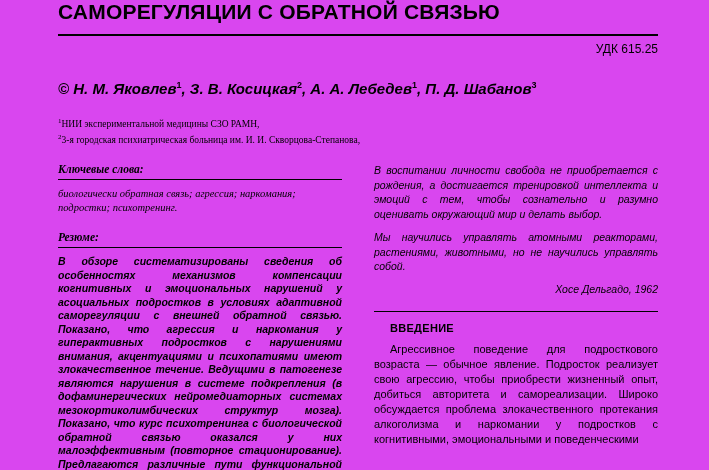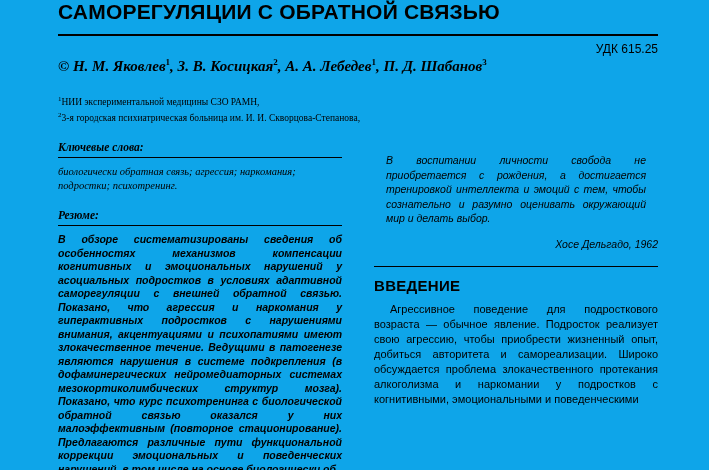--- a/index.html
+++ b/index.html
@@ -4,21 +4,21 @@
 <style>
   html, body {
     margin: 0;
     padding: 0;
     background: #ffffff;
   }
   .page {
     position: relative;
     width: 709px;
     height: 470px;
-    background: #0ea5e9;
+    background: #d946ef;
     font-family: "Liberation Sans", sans-serif;
     color: #000000;
     overflow: hidden;
   }
   .inner {
     position: absolute;
     left: 58px;
     top: 0;
     width: 600px;
   }
@@ -43,25 +43,25 @@
   }
 
   .udk {
     text-align: right;
     font-size: 12px;
     font-family: "Liberation Sans", sans-serif;
     margin-top: 6px;
   }
 
   .authors {
-    font-family: Liberation Serif, serif;
+    font-family: Liberation Sans, sans-serif;
     font-style: italic;
     font-weight: bold;
     font-size: 15px;
-    margin-top: 1px;
+    margin-top: 24px;
   }
   .authors sup { font-size: 9px; font-style: normal; font-weight: bold; }
 
   .affil {
     font-family: "Liberation Serif", serif;
     font-size: 9.5px;
     line-height: 13px;
     margin-top: 18px;
   }
   .affil sup { font-size: 7px; }
@@ -104,41 +104,41 @@
     text-align: justify;
     margin: 0;
   }
 
   .epigraph {
     font-family: "Liberation Sans", sans-serif;
     font-style: italic;
     font-size: 10.5px;
     line-height: 14.5px;
     text-align: justify;
-    margin: 12px;
+    margin: 0;
   }
   .epigraph p { margin: 0 0 9px 0; }
   .epigraph-src {
     font-family: "Liberation Sans", sans-serif;
     font-style: italic;
     font-size: 10.5px;
     text-align: right;
     margin: 6px 0 0 0;
   }
   .rule-right {
     border: 0;
     border-top: 1px solid #000;
     margin: 16px 0 10px 0;
   }
   .section-head {
     font-family: "Liberation Sans", sans-serif;
     font-weight: bold;
-    font-size: 15px;
+    font-size: 11px;
     letter-spacing: 0.3px;
-    margin: 0 0 8px 0;
+    margin: 0 0 8px 16px;
   }
   .body-text {
     font-family: "Liberation Sans", sans-serif;
     font-size: 11px;
     line-height: 15px;
     text-align: justify;
     margin: 0;
     text-indent: 16px;
   }
 </style>
@@ -168,20 +168,21 @@
         <p class="kw-text">биологически обратная связь; агрессия; наркомания; подростки; психотренинг.</p>
 
         <div class="res-head">Резюме:</div>
         <hr class="kw-rule">
         <p class="abstract">В обзоре систематизированы сведения об особенностях механизмов компенсации когнитивных и эмоциональных нарушений у асоциальных подростков в условиях адаптивной саморегуляции с внешней обратной связью. Показано, что агрессия и наркомания у гиперактивных подростков с нарушениями внимания, акцентуациями и психопатиями имеют злокачественное течение. Ведущими в патогенезе являются нарушения в системе подкрепления (в дофаминергических нейромедиаторных системах мезокортиколимбических структур мозга). Показано, что курс психотренинга с биологической обратной связью оказался у них малоэффективным (повторное стационирование). Предлагаются различные пути функциональной коррекции эмоциональных и поведенческих нарушений, в том числе на основе биологически об-</p>
       </div>
 
       <div class="col-right">
         <div class="epigraph">
           <p>В воспитании личности свобода не приобретается с рождения, а достигается тренировкой интеллекта и эмоций с тем, чтобы сознательно и разумно оценивать окружающий мир и делать выбор.</p>
+          <p>Мы научились управлять атомными реакторами, растениями, животными, но не научились управлять собой.</p>
         </div>
         <div class="epigraph-src">Хосе Дельгадо, 1962</div>
 
         <hr class="rule-right">
 
         <div class="section-head">ВВЕДЕНИЕ</div>
         <p class="body-text">Агрессивное поведение для подросткового возраста — обычное явление. Подросток реализует свою агрессию, чтобы приобрести жизненный опыт, добиться авторитета и самореализации. Широко обсуждается проблема злокачественного протекания алкоголизма и наркомании у подростков с когнитивными, эмоциональными и поведенческими</p>
       </div>
 
     </div>

